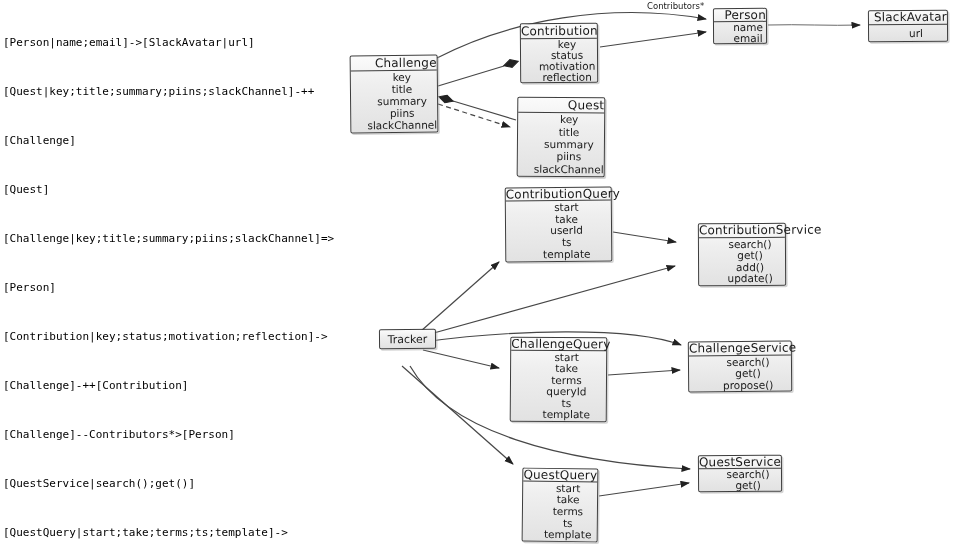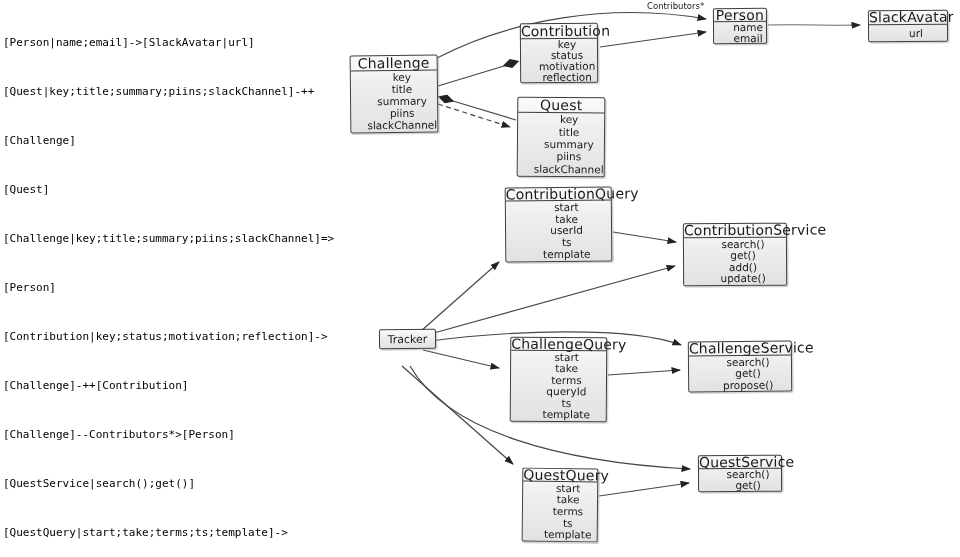--- a/index.html
+++ b/index.html
@@ -22,21 +22,21 @@
     background:linear-gradient(180deg, #fbfbfb 0%, #efefef 35%, #e2e2e2 100%);
     box-shadow:1.5px 1.5px 0 rgba(160,160,160,.45);
     border-radius:2px;
     transform:rotate(var(--rot, 0deg));
     display:flex; flex-direction:column;
     font-family:"DejaVu Sans", sans-serif;
     color:#1a1a1a;
   }
   .uml-title {
     border-bottom:1.3px solid #3d3d3d;
-    text-align:center; font-size:14px; line-height:14px; height:15px;
+    text-align:right; font-size:12px; line-height:14px; height:15px;
     letter-spacing:.2px;
   }
   .uml-rows {
     flex:1; display:flex; flex-direction:column;
     justify-content:space-evenly; align-items:center;padding-left:16px;
   }
   .uml-row { font-size:10.5px; line-height:11px; text-align:center; }
   .uml-single { flex:1; display:flex; align-items:center; justify-content:center;
                 font-size:11px; }
 
@@ -167,21 +167,21 @@
     <div class="uml-title" style="height:13px;line-height:12px">ContributionQuery</div>
     <div class="uml-rows">
       <div class="uml-row">start</div>
       <div class="uml-row">take</div>
       <div class="uml-row">userId</div>
       <div class="uml-row">ts</div>
       <div class="uml-row">template</div>
     </div>
   </div>
 
-  <div class="uml-box" style="left:683px;top:223px;width:104px;height:63px;--rot:-0.3deg">
+  <div class="uml-box" style="left:698px;top:223px;width:88px;height:63px;--rot:-0.3deg">
     <div class="uml-title" style="height:14px;line-height:13px">ContributionService</div>
     <div class="uml-rows">
       <div class="uml-row">search()</div>
       <div class="uml-row">get()</div>
       <div class="uml-row">add()</div>
       <div class="uml-row">update()</div>
     </div>
   </div>
 
   <div class="uml-box" style="left:379px;top:329px;width:57px;height:20px;--rot:-0.5deg">

